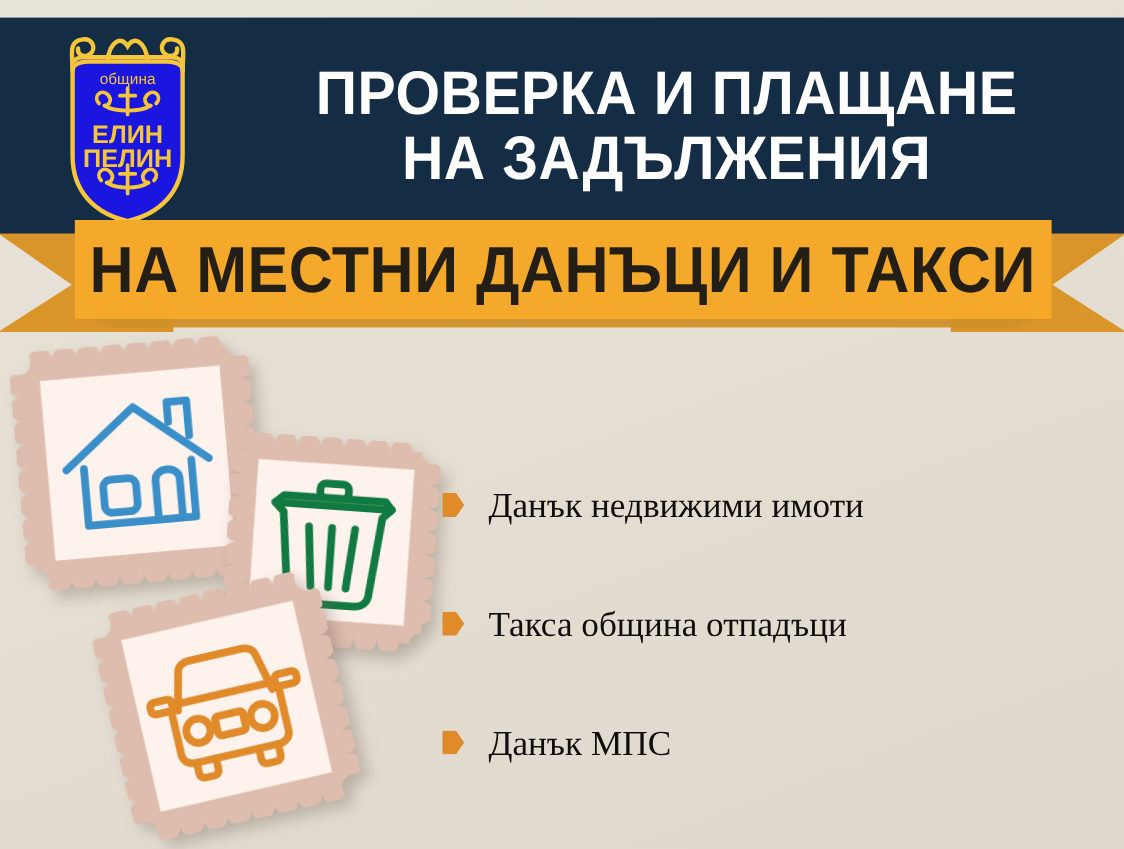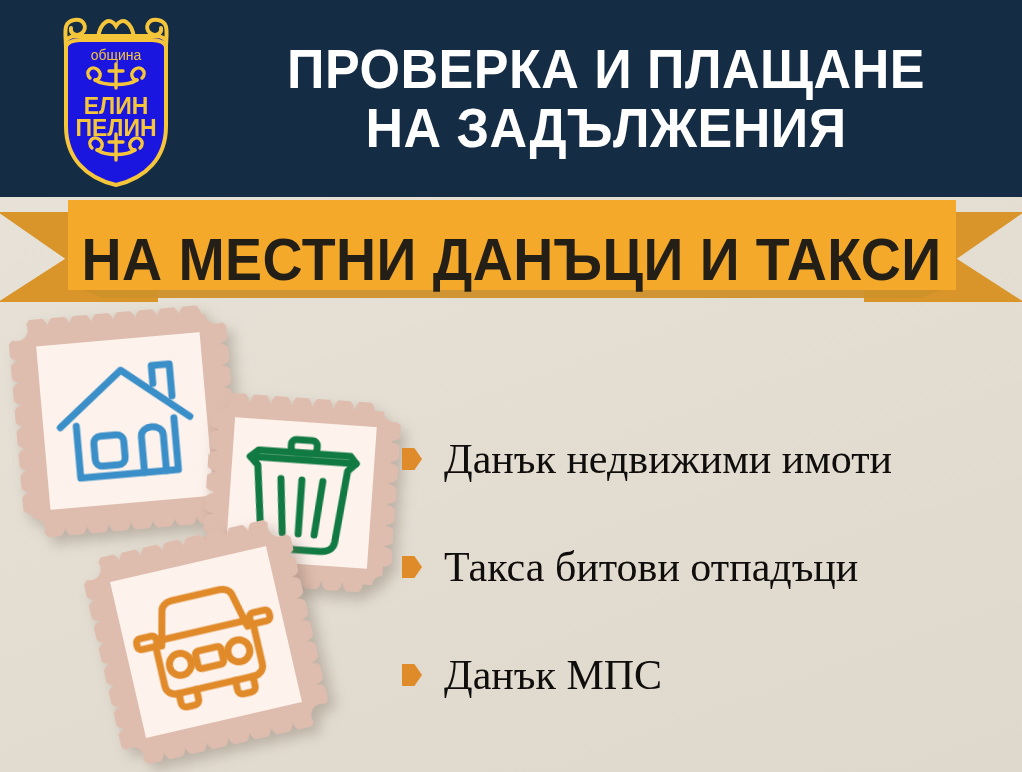--- a/index.html
+++ b/index.html
@@ -8,21 +8,21 @@
     font-family:"Liberation Sans",sans-serif;
     background:#e6e0d6;
   }
   #stage{
     position:relative;width:1022px;height:772px;overflow:hidden;
     background:linear-gradient(160deg,#e9e4da 0%,#e4ded3 45%,#dfd8cc 100%);
   }
 
   
   .header-bar{
-    position:absolute;left:0;top:0;width:1022px;height:197px;
+    position:absolute;left:0;top:16px;width:1022px;height:197px;
     background:#152c45;
   }
   .logo-wrap{
     position:absolute;left:40px;top:8px;width:152px;height:182px;
   }
   .logo-wrap svg{display:block;width:152px;height:182px;}
   .header-title{
     position:absolute;left:196px;top:18px;width:820px;height:160px;
     display:flex;flex-direction:column;align-items:center;justify-content:center;
     color:#ffffff;text-align:center;
@@ -52,21 +52,21 @@
   }
   .ribbon-shadow{
     position:absolute;left:68px;top:88px;width:888px;height:14px;
     background:#cf9029;
     clip-path:polygon(0 0,100% 0,96% 100%,4% 100%);
     opacity:.95;
   }
   .ribbon-main{
     position:absolute;left:68px;top:200px;width:888px;height:90px;
     background:#f5a92b;
-    display:flex;align-items:flex-end;justify-content:center;
+    display:flex;align-items:center;justify-content:center;
   }
   .ribbon-text{
     color:#231f17;
     font-family:"Liberation Sans",sans-serif;
     font-weight:700;font-size:59px;line-height:1;
     letter-spacing:0.5px;white-space:nowrap;
     transform:scaleX(0.94);
   }
 
   
@@ -84,21 +84,21 @@
     display:flex;align-items:center;height:62px;margin-bottom:46px;
   }
   .bullet-row:last-child{margin-bottom:12px;}
   .bullet-mark{
     width:20px;height:22px;flex:none;margin-right:22px;
     background:#e08b2a;
     clip-path:polygon(0 0,62% 0,100% 50%,62% 100%,0 100%);
   }
   .bullet-text{
     font-family:"Liberation Serif","DejaVu Serif",serif;
-    font-size:42px;color:#100e0c;line-height:1;white-space:nowrap;
+    font-size:32px;color:#100e0c;line-height:1;white-space:nowrap;
   }
 </style>
 </head>
 <body>
 
 <div id="stage">
 
   <div class="header-bar">
 
     <div class="logo-wrap">
@@ -335,21 +335,21 @@
     </svg>
   </div>
 
   <div class="bullets">
     <div class="bullet-row">
       <span class="bullet-mark"></span>
       <span class="bullet-text">Данък недвижими имоти</span>
     </div>
     <div class="bullet-row">
       <span class="bullet-mark"></span>
-      <span class="bullet-text">Такса битови отпадъци</span>
+      <span class="bullet-text">Такса община отпадъци</span>
     </div>
     <div class="bullet-row">
       <span class="bullet-mark"></span>
       <span class="bullet-text">Данък МПС</span>
     </div>
   </div>
 
 </div>
 
 </body></html>

